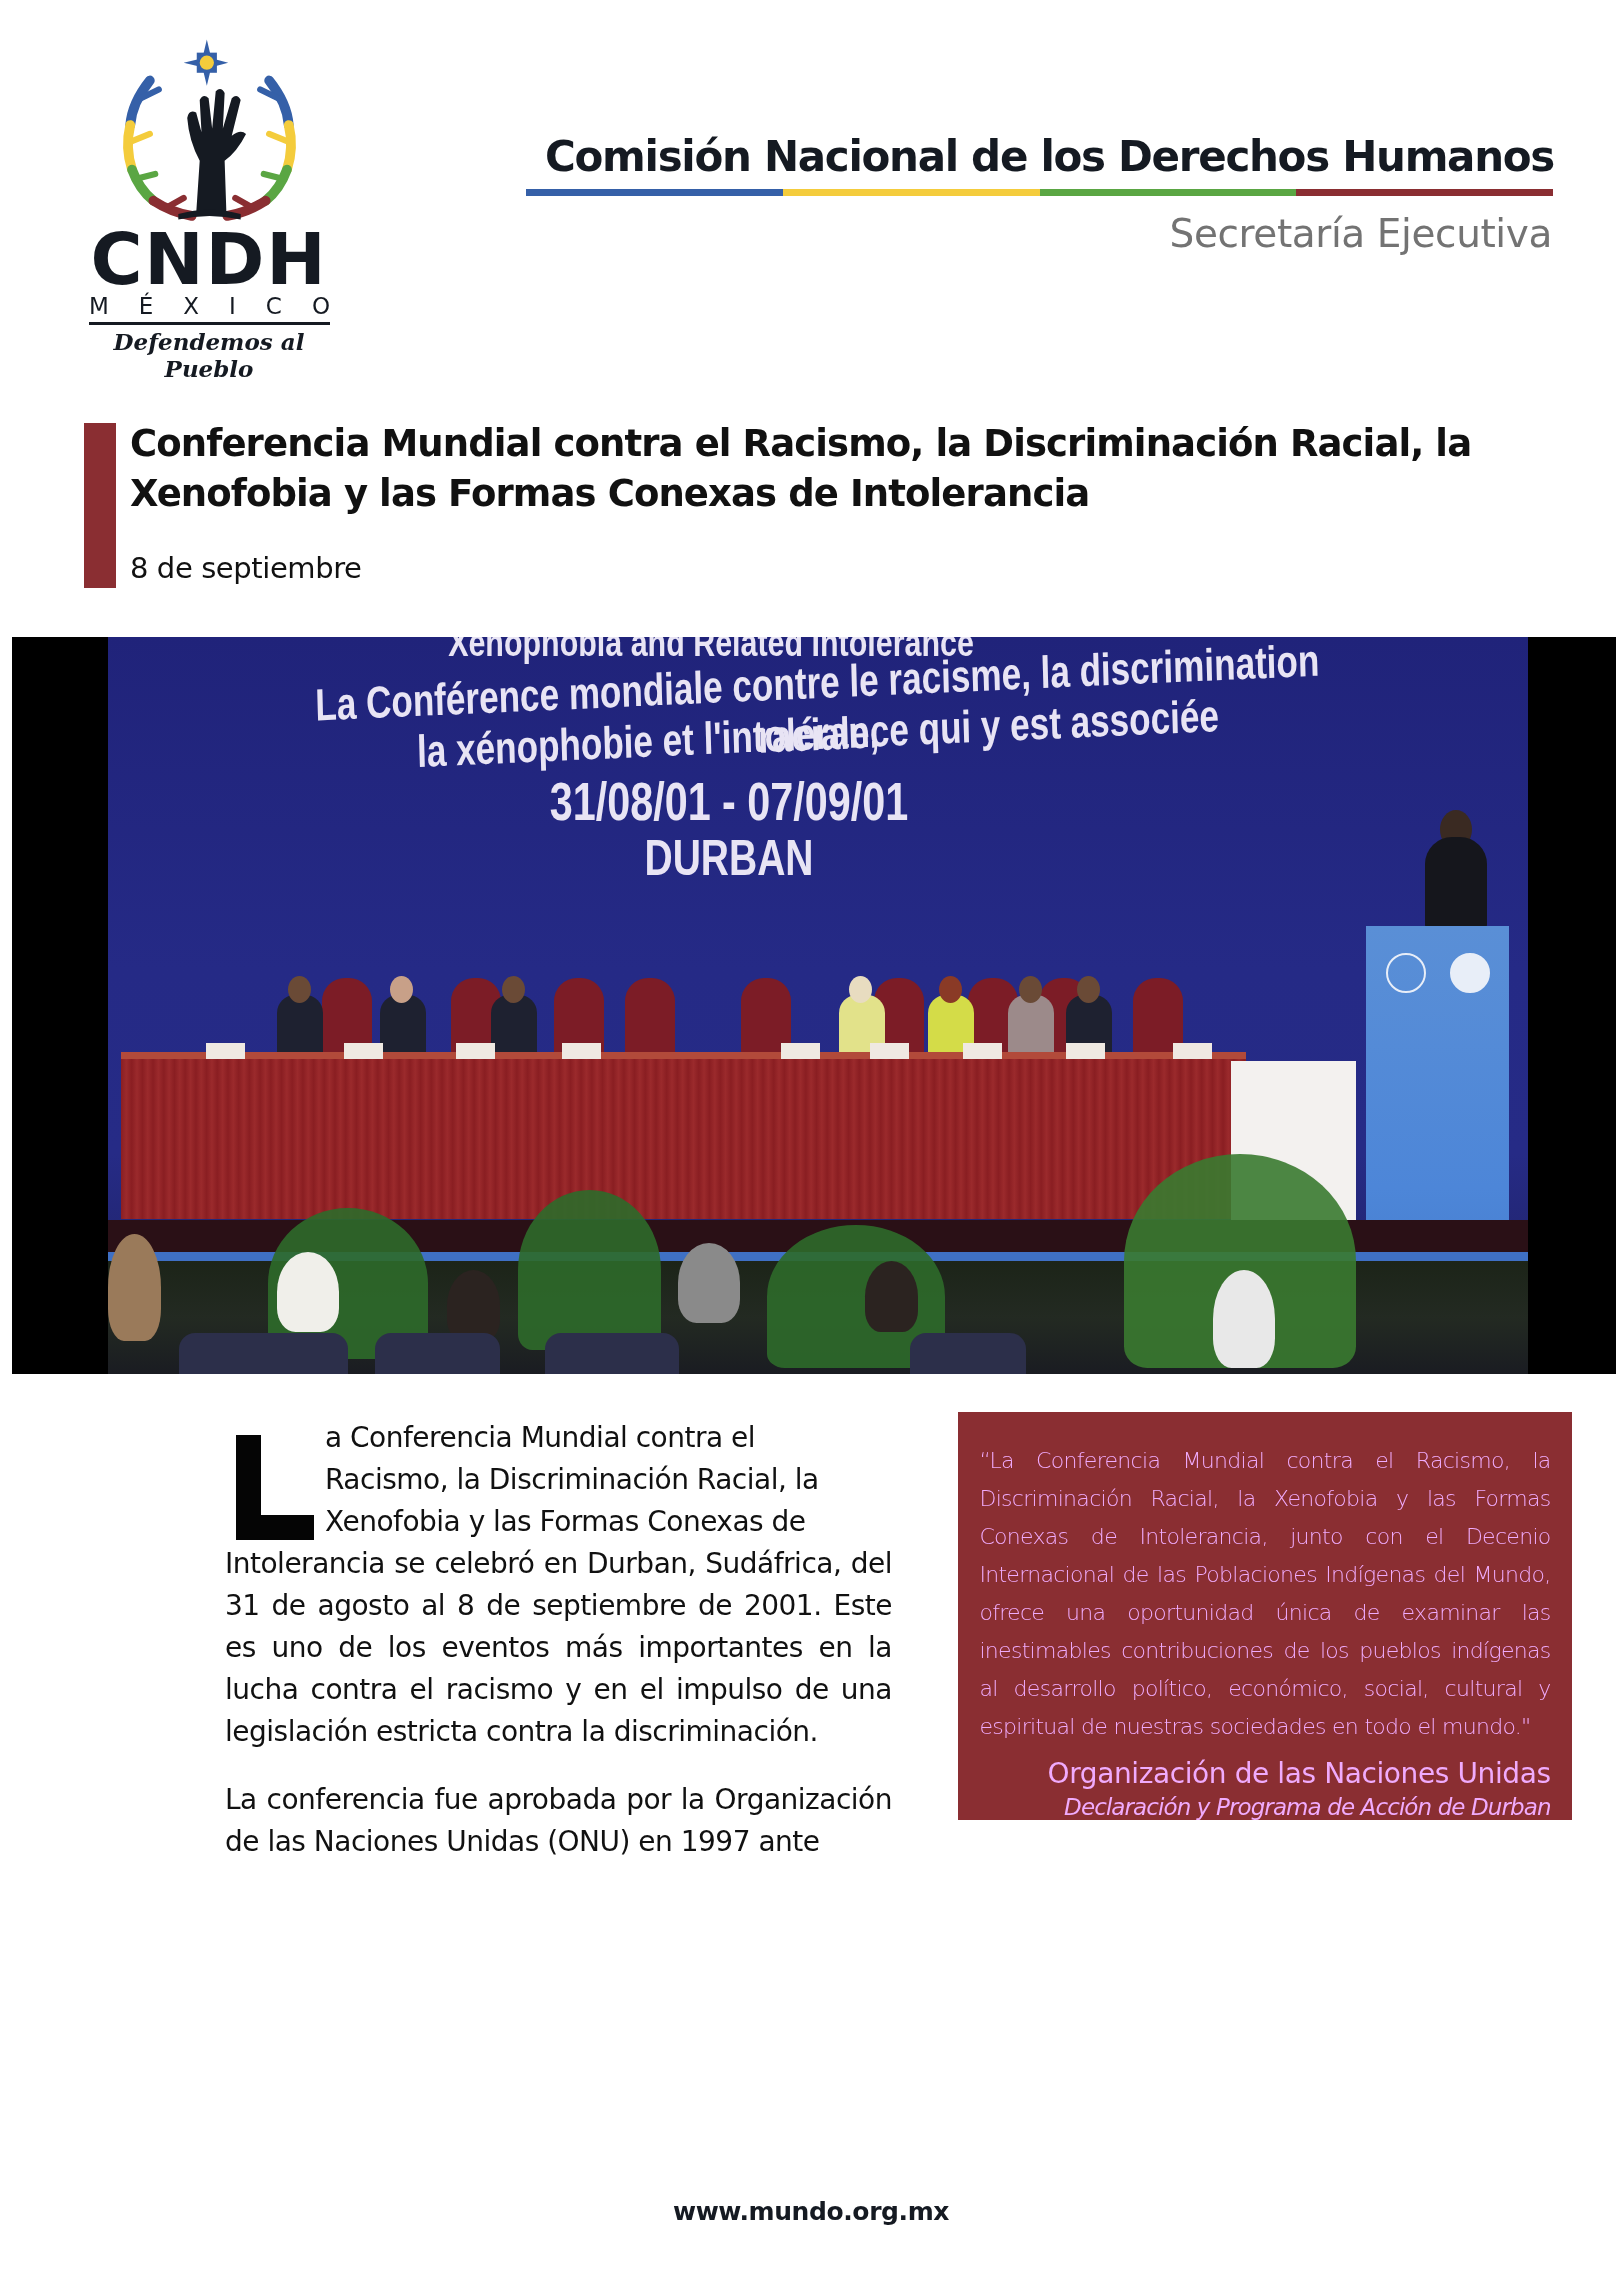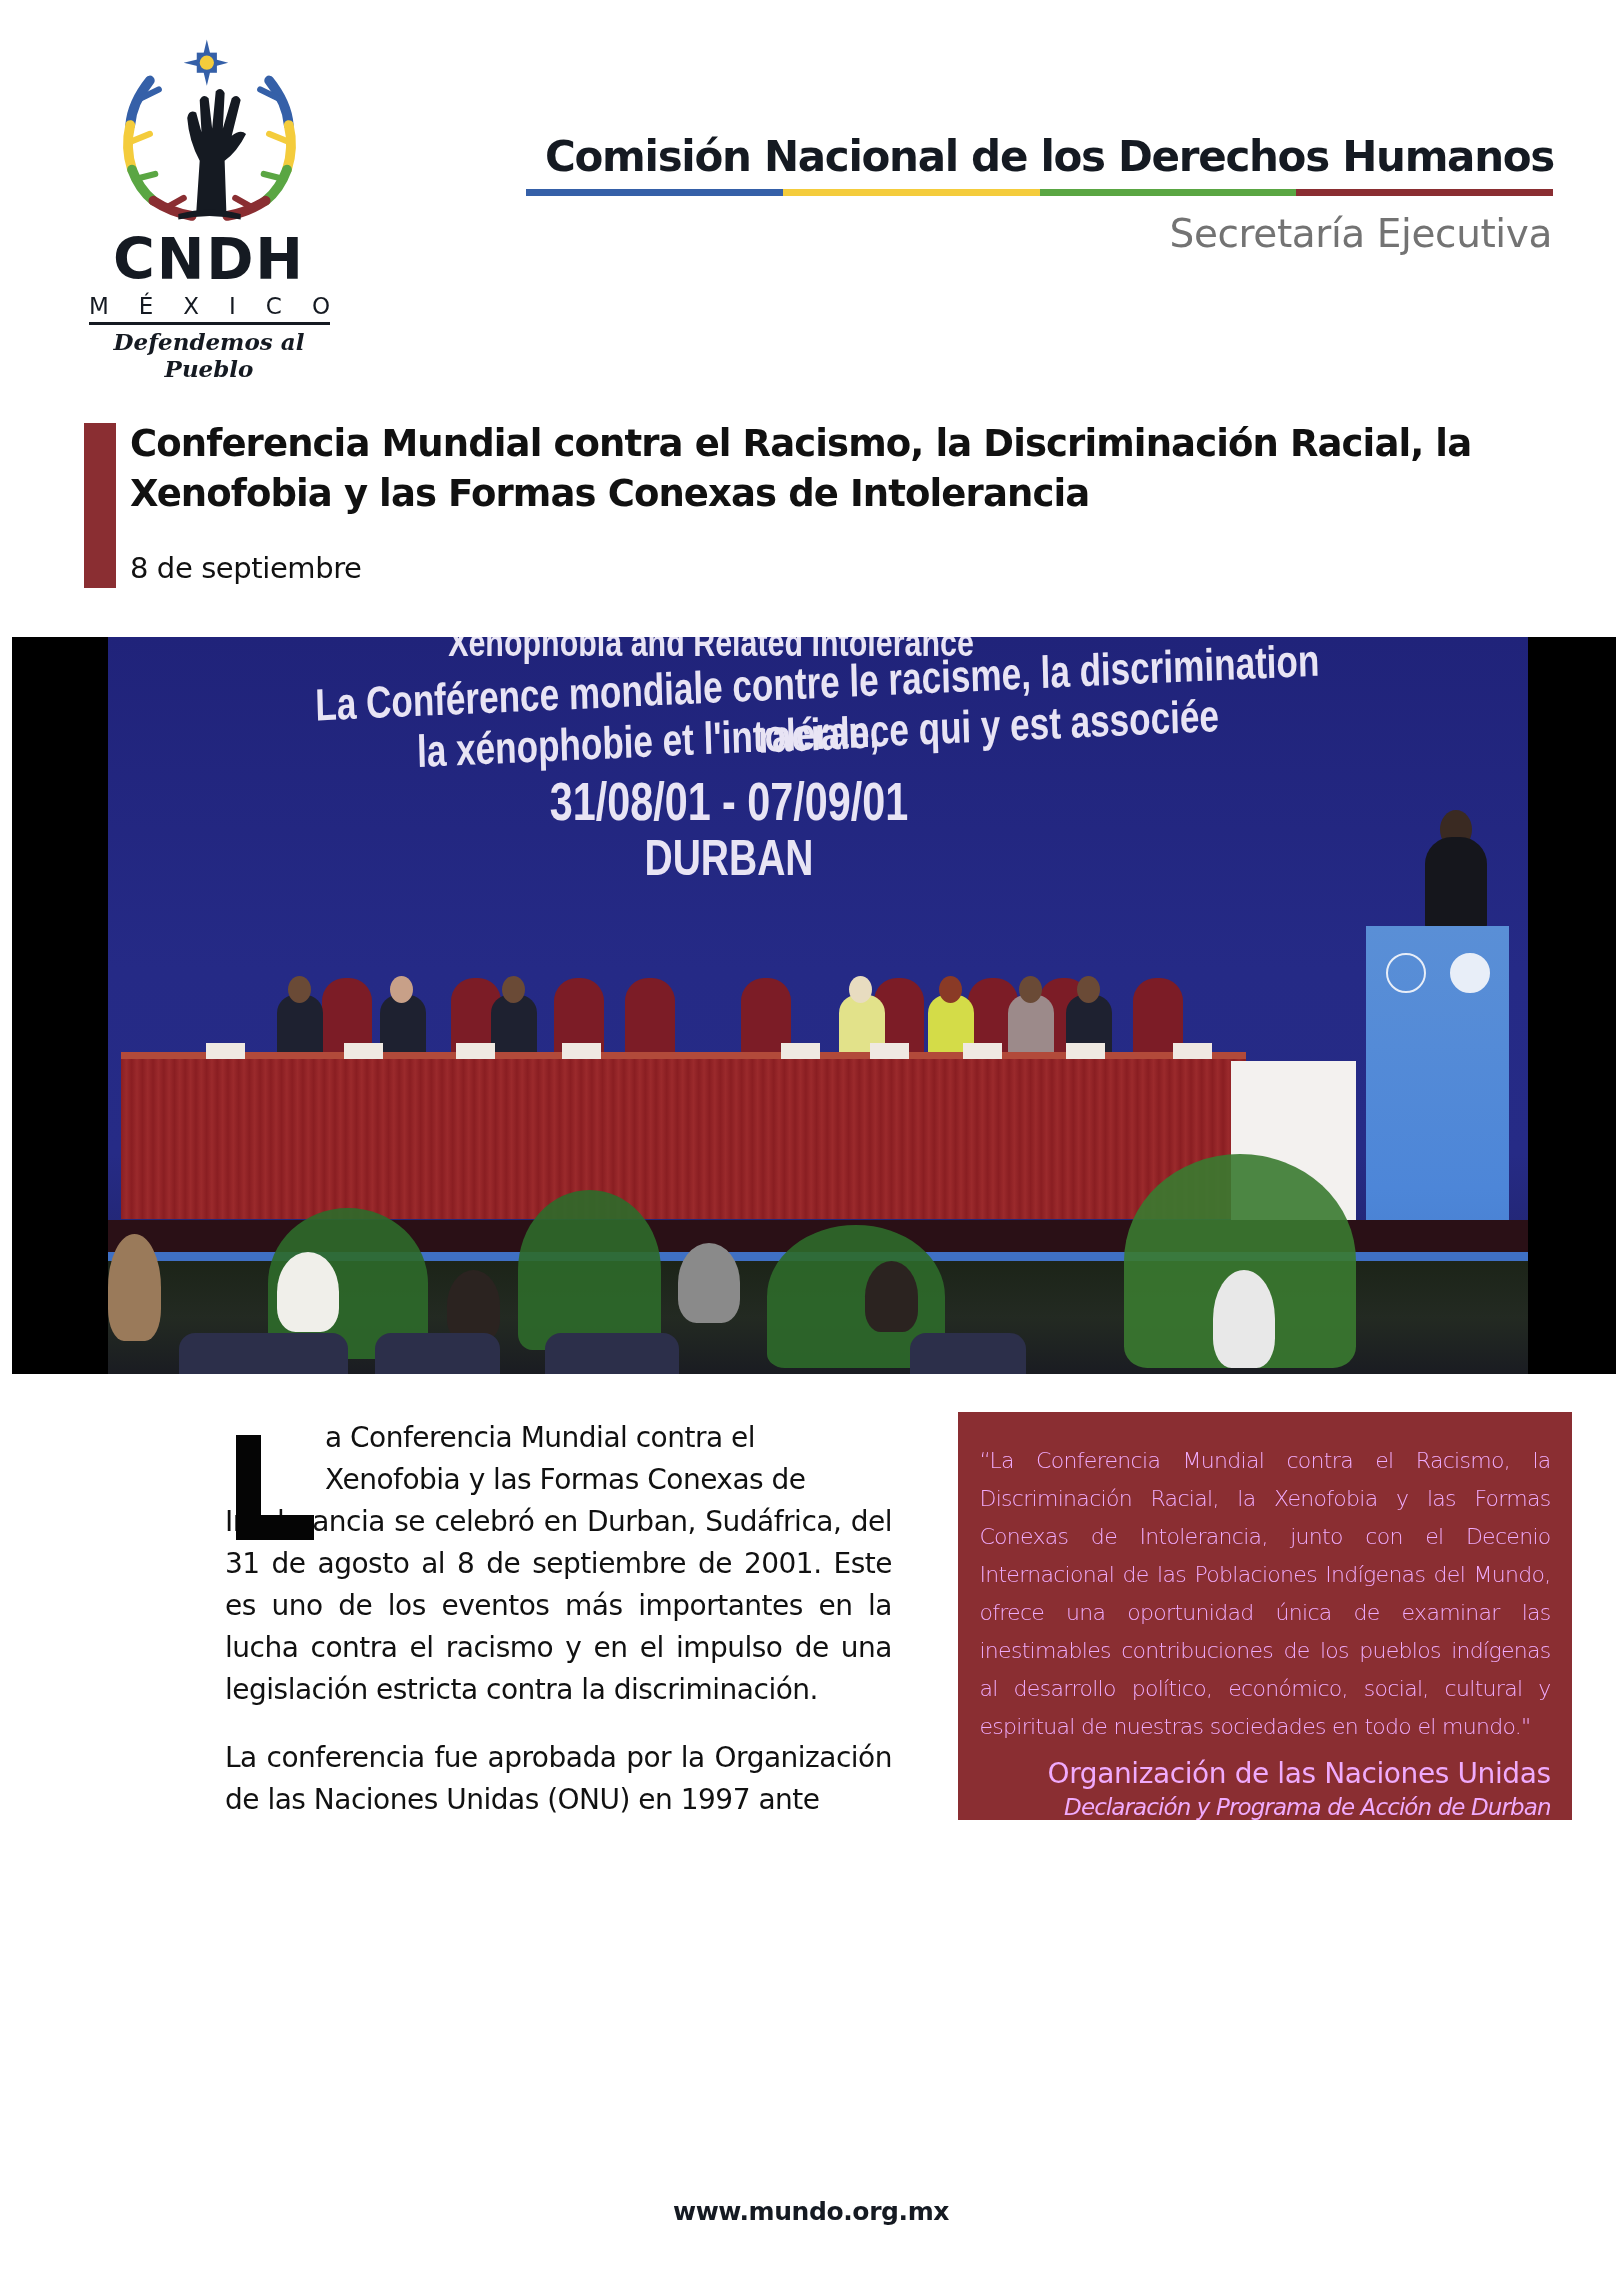--- a/index.html
+++ b/index.html
@@ -6,21 +6,21 @@
   body {
     width: 1616px; height: 2295px; background: #ffffff; position: relative; overflow: hidden;
     font-family: "Liberation Sans", "DejaVu Sans", sans-serif; color: #151a22;
   }
   .abs { position: absolute; }
 
   
   #logo { left: 80px; top: 36px; width: 258px; height: 330px; }
   #logo-emblem { position: absolute; left: 27px; top: 0; width: 205px; height: 187px; }
   #logo-cndh { position: absolute; left: 0; top: 187px; width: 258px; text-align: center;
-    font-family: "DejaVu Sans", sans-serif; font-weight: bold; font-size: 57px; line-height: 73px; letter-spacing: 1.8px; color: #151a22; }
+    font-family: "DejaVu Sans", sans-serif; font-weight: bold; font-size: 71px; line-height: 73px; letter-spacing: 1.8px; color: #151a22; }
   #logo-mexico { position: absolute; left: 9px; top: 257px; width: 241px;
     display: flex; justify-content: space-between; font-family: "DejaVu Sans", sans-serif; font-size: 23px; color: #151a22; }
   #logo-rule { position: absolute; left: 9px; top: 286px; width: 241px; height: 2.7px; background: #151a22; }
   #logo-tagline { position: absolute; left: 0; top: 292px; width: 258px; text-align: center;
     font-family: "DejaVu Serif", serif; font-style: italic; font-weight: bold; font-size: 23px; color: #151a22; }
 
   
   #org-title { left: 524px; top: 130px; width: 1030px; text-align: right;
     font-family: "DejaVu Sans", sans-serif; font-weight: bold; font-size: 42px; letter-spacing: -1.3px; line-height: 53px; color: #151a22; }
   #color-bar { left: 526px; top: 189px; width: 1027px; height: 7.1px; display: flex; }
@@ -216,20 +216,21 @@
   </div>
 </div>
 
 <div id="body-col" class="abs">
   <div id="dropcap" title="L">
     <div class="v"></div>
       <div class="h"></div>
   </div>
   <p class="para" id="para1">
     <span class="lead-line">a Conferencia Mundial contra el</span>
+    <span class="lead-line">Racismo, la Discriminación Racial, la</span>
     <span class="lead-line">Xenofobia y las Formas Conexas de</span>
     <span>Intolerancia se celebró en Durban, Sudáfrica, del 31 de agosto al 8 de septiembre de 2001. Este es uno de los eventos más importantes en la lucha contra el racismo y en el impulso de una legislación estricta contra la discriminación.</span>
   </p>
   <p class="para" id="para2">La conferencia fue aprobada por la Organización de las Naciones Unidas (ONU) en 1997 ante</p>
 </div>
 
 <div id="quote-box" class="abs">
   <p id="quote-text">“La Conferencia Mundial contra el Racismo, la Discriminación Racial, la Xenofobia y las Formas Conexas de Intolerancia, junto con el Decenio Internacional de las Poblaciones Indígenas del Mundo, ofrece una oportunidad única de examinar las inestimables contribuciones de los pueblos indígenas al desarrollo político, económico, social, cultural y espiritual de nuestras sociedades en todo el mundo."</p>
   <div id="quote-source">Organización de las Naciones Unidas</div>
   <div id="quote-doc">Declaración y Programa de Acción de Durban</div>

